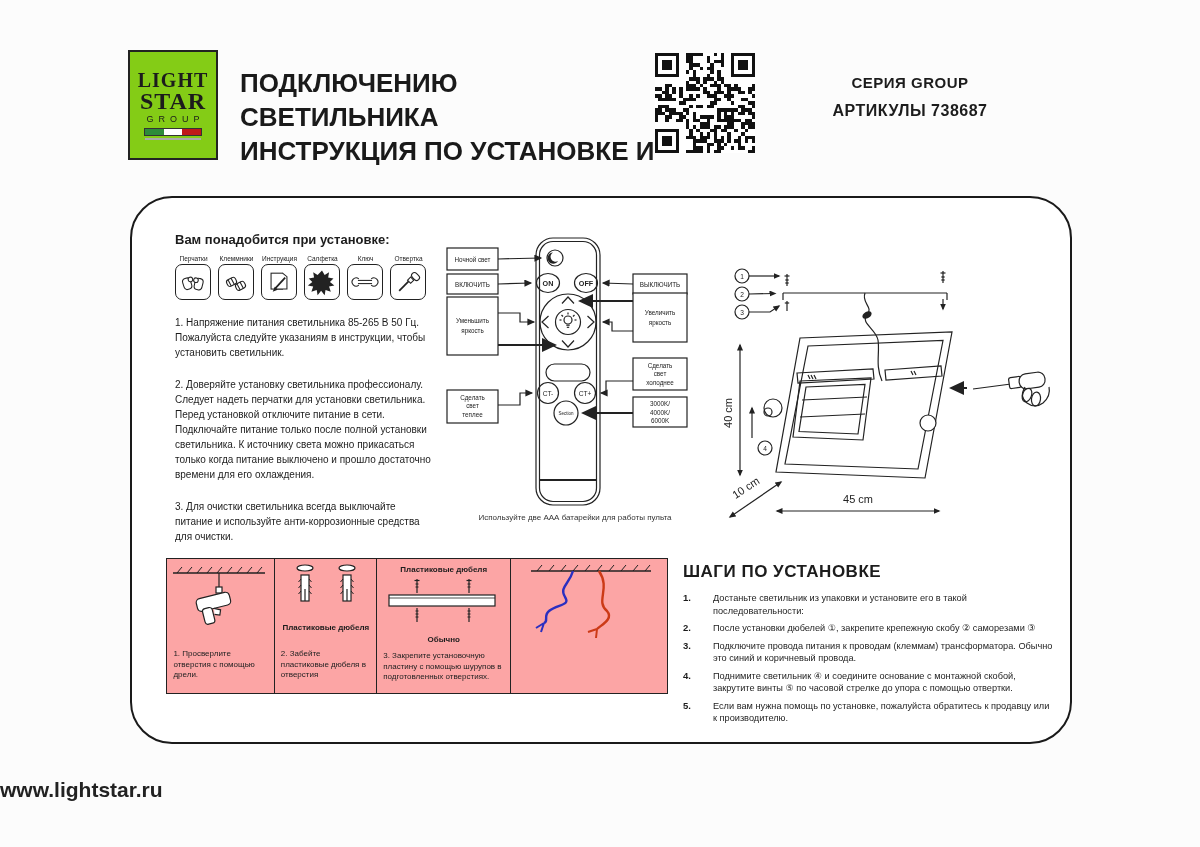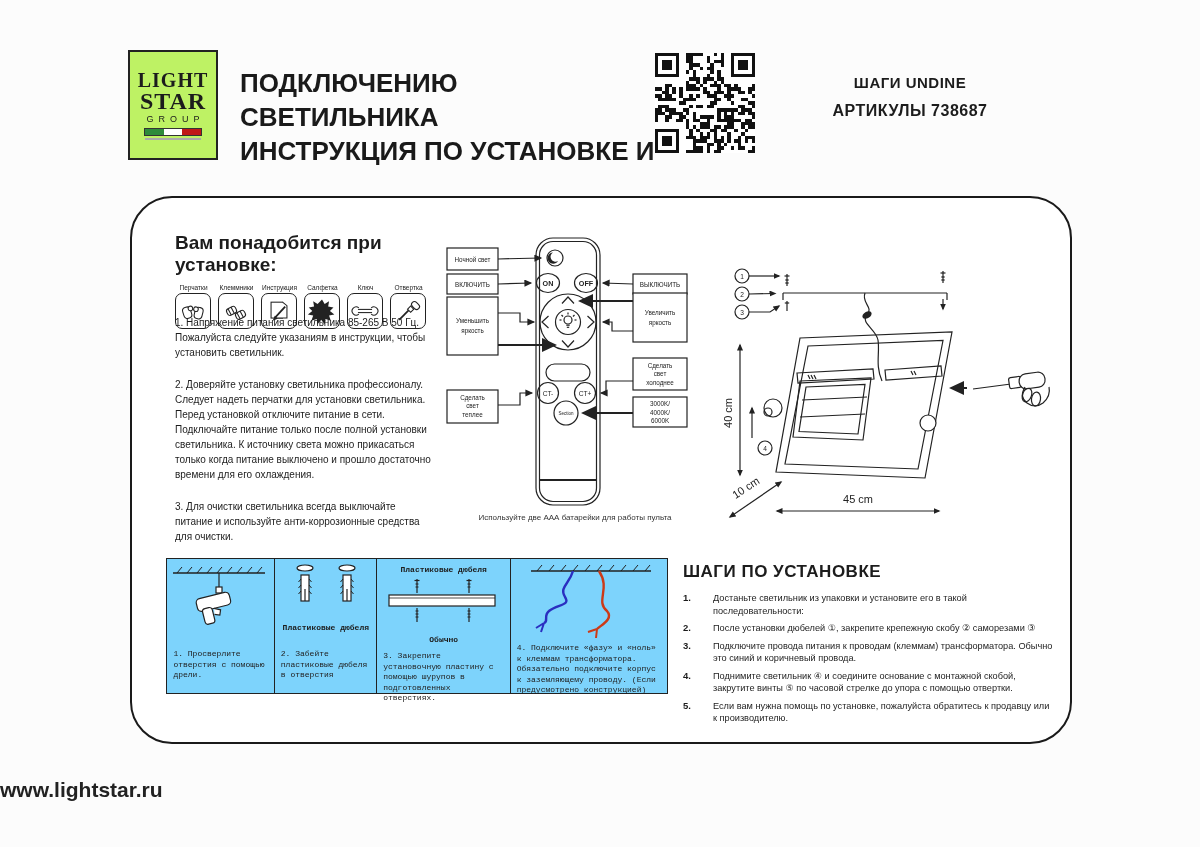--- a/index.html
+++ b/index.html
@@ -1,53 +1,53 @@
 <!DOCTYPE html>
 <html><head>
 <meta charset="utf-8">
 <style>
   html,body{margin:0;padding:0;}
   body{width:1200px;height:847px;position:relative;background:#fcfcfc;
        font-family:"Liberation Sans","DejaVu Sans",sans-serif;color:#1c1c1c;overflow:hidden;}
   .abs{position:absolute;}
 
   
-  .logo{left:128px;top:50px;width:86px;height:106px;border:2px solid #222;background:#bef264;
+  .logo{left:128px;top:50px;width:86px;height:106px;border:2px solid #222;background:#84cc16;
         display:flex;flex-direction:column;align-items:center;justify-content:center;text-align:center;}
   .logo .l1{font-family:"Liberation Serif","DejaVu Serif",serif;font-weight:bold;font-size:20px;line-height:20px;letter-spacing:1px;}
   .logo .l2{font-family:"Liberation Serif","DejaVu Serif",serif;font-weight:bold;font-size:24px;line-height:22px;letter-spacing:1px;}
   .logo .l3{font-size:9px;letter-spacing:5px;margin-top:2px;margin-left:5px;}
   .flag{width:56px;height:6px;border:1px solid #333;display:flex;margin-top:4px;}
   .flag div{flex:1;}
   .flag-underline{width:56px;height:2px;background:#aaa;margin-top:2px;}
   .title{left:240px;top:66px;width:420px;font-size:26px;font-weight:bold;line-height:34px;color:#1a1a1a;}
   .series-block{left:790px;top:74px;width:240px;text-align:center;}
   .series{font-size:15px;font-weight:bold;letter-spacing:.5px;}
   .article{font-size:16px;font-weight:bold;margin-top:11px;letter-spacing:.5px;}
   .qr{left:655px;top:53px;width:100px;height:100px;}
 
   
   .sheet{left:130px;top:196px;width:938px;height:544px;border:2px solid #1a1a1a;border-radius:42px;background:#fff;}
 
   
   .needs{left:175px;top:232px;width:258px;}
-  .needs h3{margin:0 0 8px 0;font-size:19px;}
+  .needs h3{margin:0 0 8px 0;font-size:13px;}
   .tools{display:flex;gap:6px;}
   .tool{width:37px;text-align:center;}
   .tool .tl{font-size:6.5px;line-height:8px;height:9px;white-space:nowrap;}
   .tool .tb{width:34px;height:34px;border:1.6px solid #222;border-radius:7px;background:#fff;display:flex;align-items:center;justify-content:center;}
   .paras{left:175px;top:315px;width:258px;font-size:10px;line-height:15px;}
   .paras p{margin:0 0 17px 0;}
 
   
   .batt{left:440px;top:513px;width:270px;text-align:center;font-size:8px;color:#333;}
 
   
   .panels{left:168px;top:558px;display:flex;}
-  .panel{border:1.6px solid #222;margin-left:-1.6px;height:134px;background:#7dd3fc;position:relative;font-family:Liberation Mono, monospace;}
+  .panel{border:1.6px solid #222;margin-left:-1.6px;height:134px;background:#fca5a5;position:relative;}
   .p-cap{position:absolute;left:6px;font-size:8px;line-height:10.5px;color:#222;}
   .p-lab{position:absolute;width:100%;text-align:center;font-size:8px;font-weight:bold;}
 
   
   .steps{left:683px;top:562px;width:372px;}
   .steps h2{margin:0 0 10px 0;font-size:17px;letter-spacing:.5px;}
   .step{display:flex;margin-bottom:5px;}
   .step .n{width:30px;font-size:9.5px;font-weight:bold;flex:none;}
   .step .t{font-size:9.2px;line-height:12.5px;}
 
@@ -383,21 +383,21 @@
       <rect x="13" y="28" width="1" height="1"></rect>
       <rect x="15" y="28" width="1" height="1"></rect>
       <rect x="17" y="28" width="1" height="1"></rect>
       <rect x="18" y="28" width="1" height="1"></rect>
       <rect x="27" y="28" width="1" height="1"></rect>
       <rect x="28" y="28" width="1" height="1"></rect>
     </g>
 </svg>
 
 <div class="abs series-block">
-  <div class="series">ШАГИ UNDINE</div>
+  <div class="series">СЕРИЯ GROUP</div>
   <div class="article">АРТИКУЛЫ 738687</div>
 </div>
 
 <div class="abs sheet"></div>
 
 <div class="abs needs">
   <h3>Вам понадобится при установке:</h3>
   <div class="tools">
     <div class="tool">
       <div class="tl">Перчатки</div>
@@ -783,21 +783,20 @@
     <svg width="152" height="80" viewBox="0 0 152 80">
       <g class="ln">
         <line x1="20" y1="12" x2="140" y2="12" stroke-width="1.5"></line>
         <path d="M26,12 l5,-6 M38,12 l5,-6 M50,12 l5,-6 M62,12 l5,-6 M74,12 l5,-6 M86,12 l5,-6 M98,12 l5,-6 M110,12 l5,-6 M122,12 l5,-6 M134,12 l5,-6" stroke-width="1"></path>
       </g>
       <path d="M62,12 C58,26 48,28 54,38 C60,47 46,45 38,52 C32,57 38,62 33,64" fill="none" stroke="#2a2fc0" stroke-width="2.4"></path>
       <path d="M33,64 l-8,5 m8,-5 l-3,9" fill="none" stroke="#2a2fc0" stroke-width="2"></path>
       <path d="M88,12 C100,30 84,42 96,52 C103,60 90,66 86,70" fill="none" stroke="#cc3a17" stroke-width="2.4"></path>
       <path d="M86,70 l-9,3 m9,-3 l-1,9" fill="none" stroke="#cc3a17" stroke-width="2"></path>
     </svg>
-    <div class="p-cap" style="top:84px;width:142px">4. Подключите «фазу» и «ноль» к клеммам трансформатора. Обязательно подключите корпус к заземляющему проводу. (Если предусмотрено конструкцией)</div>
   </div>
 </div>
 
 <div class="abs steps">
   <h2>ШАГИ ПО УСТАНОВКЕ</h2>
   <div class="step">
     <div class="n">1.</div>
     <div class="t">Достаньте светильник из упаковки и установите его в такой последовательности:</div>
   </div>
   <div class="step">

